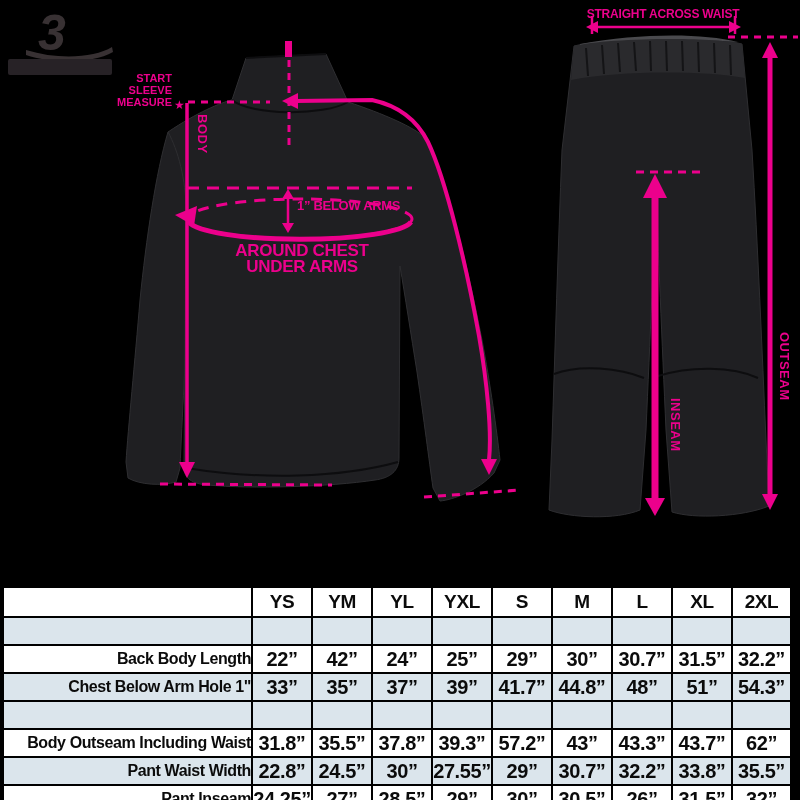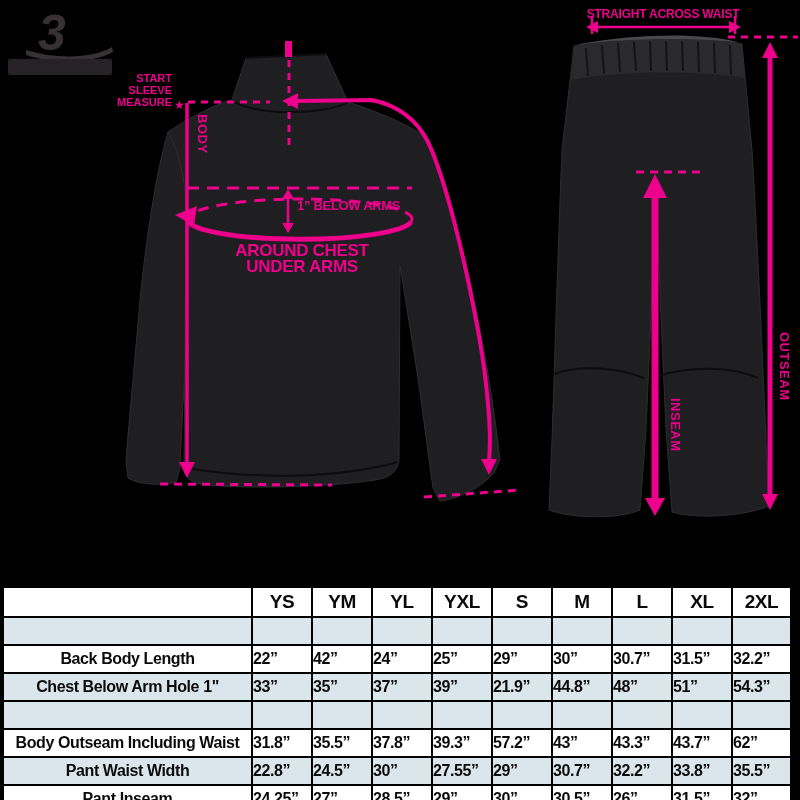--- a/index.html
+++ b/index.html
@@ -8,22 +8,22 @@
   svg text{font-family:"Liberation Sans",sans-serif;}
 
   
   .chart-wrap{position:absolute;left:0;top:539px;width:724px;margin-top:45px;}
   table.size-chart{border-collapse:collapse;margin:0 auto;width:794px;table-layout:fixed;
                    border:4px solid #000;background:#fff;}
   table.size-chart th,table.size-chart td{
       border:2px solid #000;height:26px;padding:0;
       font-weight:bold;color:#0b0b0b;letter-spacing:-0.4px;overflow:hidden;white-space:nowrap;}
   table.size-chart th{height:28px;font-size:19px;text-align:center;background:#fff;}
-  td.label{font-size:16px;text-align:center;padding-left:7px;}
-  td.val{font-size:16px;}
+  td.label{font-size:16px;text-align:right;padding-left:7px;}
+  td.val{font-size:20px;text-align:center;}
   tr.blue{background:#dbe5ec;}
   tr.white{background:#ffffff;}
   tr.spacer td{height:26px;}
 </style>
 </head>
 <body>
 
 <div class="stage">
 
   
@@ -190,21 +190,21 @@
         <td class="val">30.7”</td>
         <td class="val">31.5”</td>
         <td class="val">32.2”</td>
       </tr>
       <tr class="blue">
         <td class="label">Chest Below Arm Hole 1"</td>
         <td class="val">33”</td>
         <td class="val">35”</td>
         <td class="val">37”</td>
         <td class="val">39”</td>
-        <td class="val">21.9”</td>
+        <td class="val">41.7”</td>
         <td class="val">44.8”</td>
         <td class="val">48”</td>
         <td class="val">51”</td>
         <td class="val">54.3”</td>
       </tr>
       <tr class="blue spacer">
         <td></td>
             <td></td>
             <td></td>
             <td></td>

